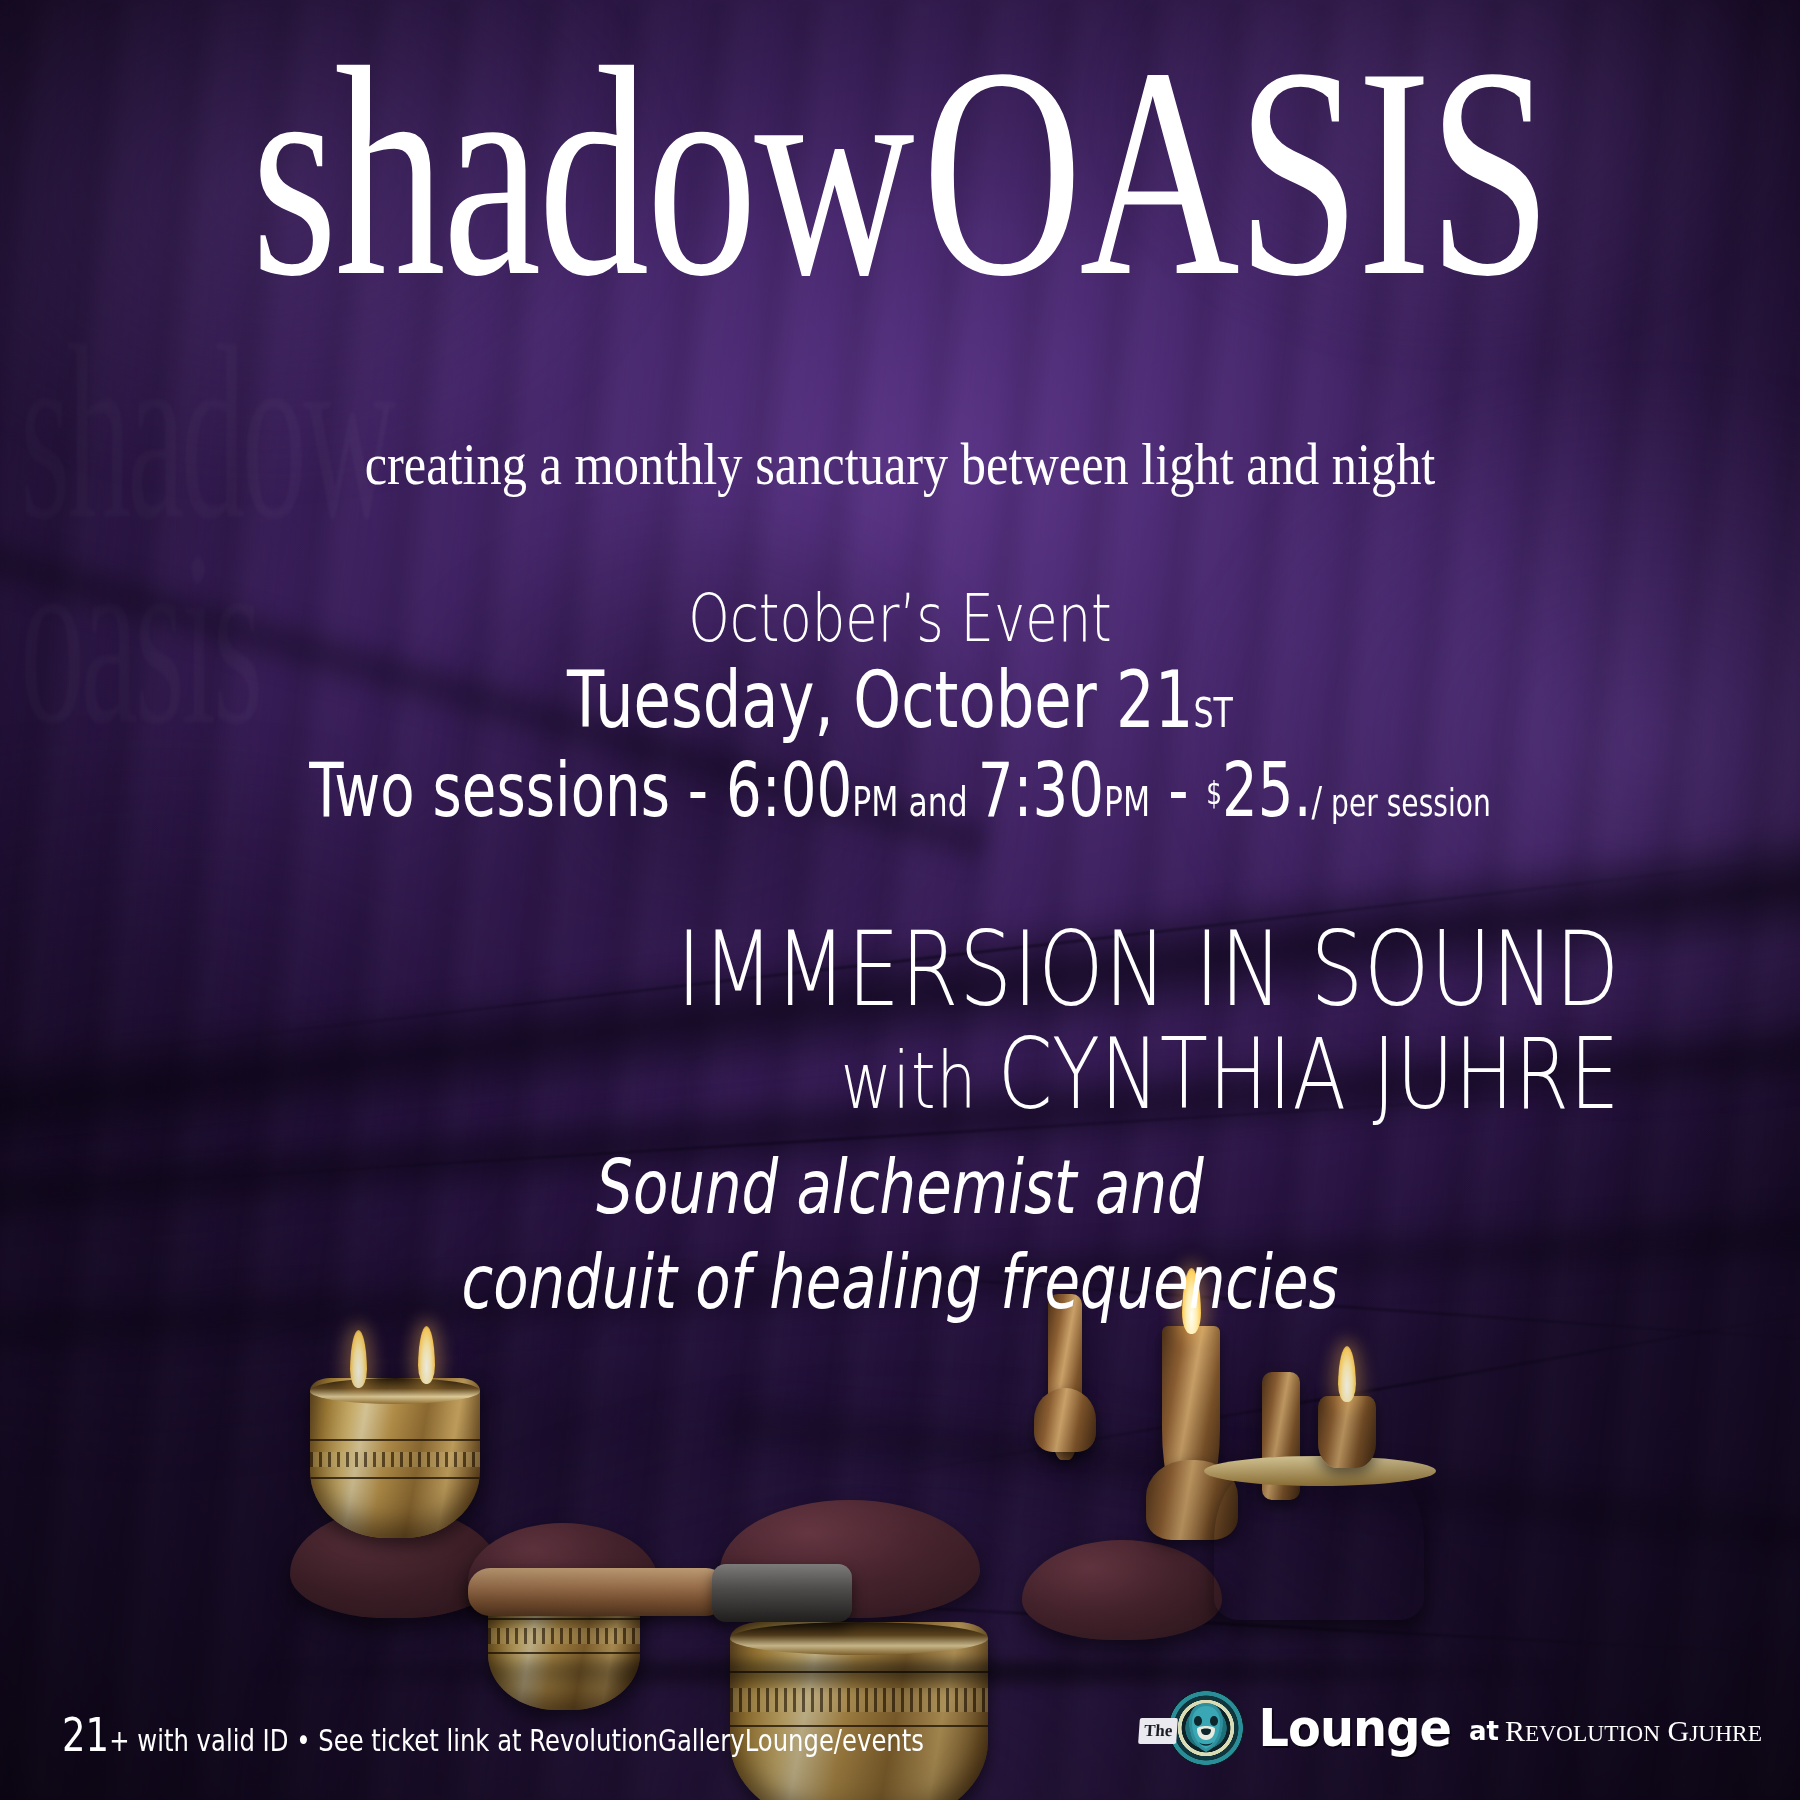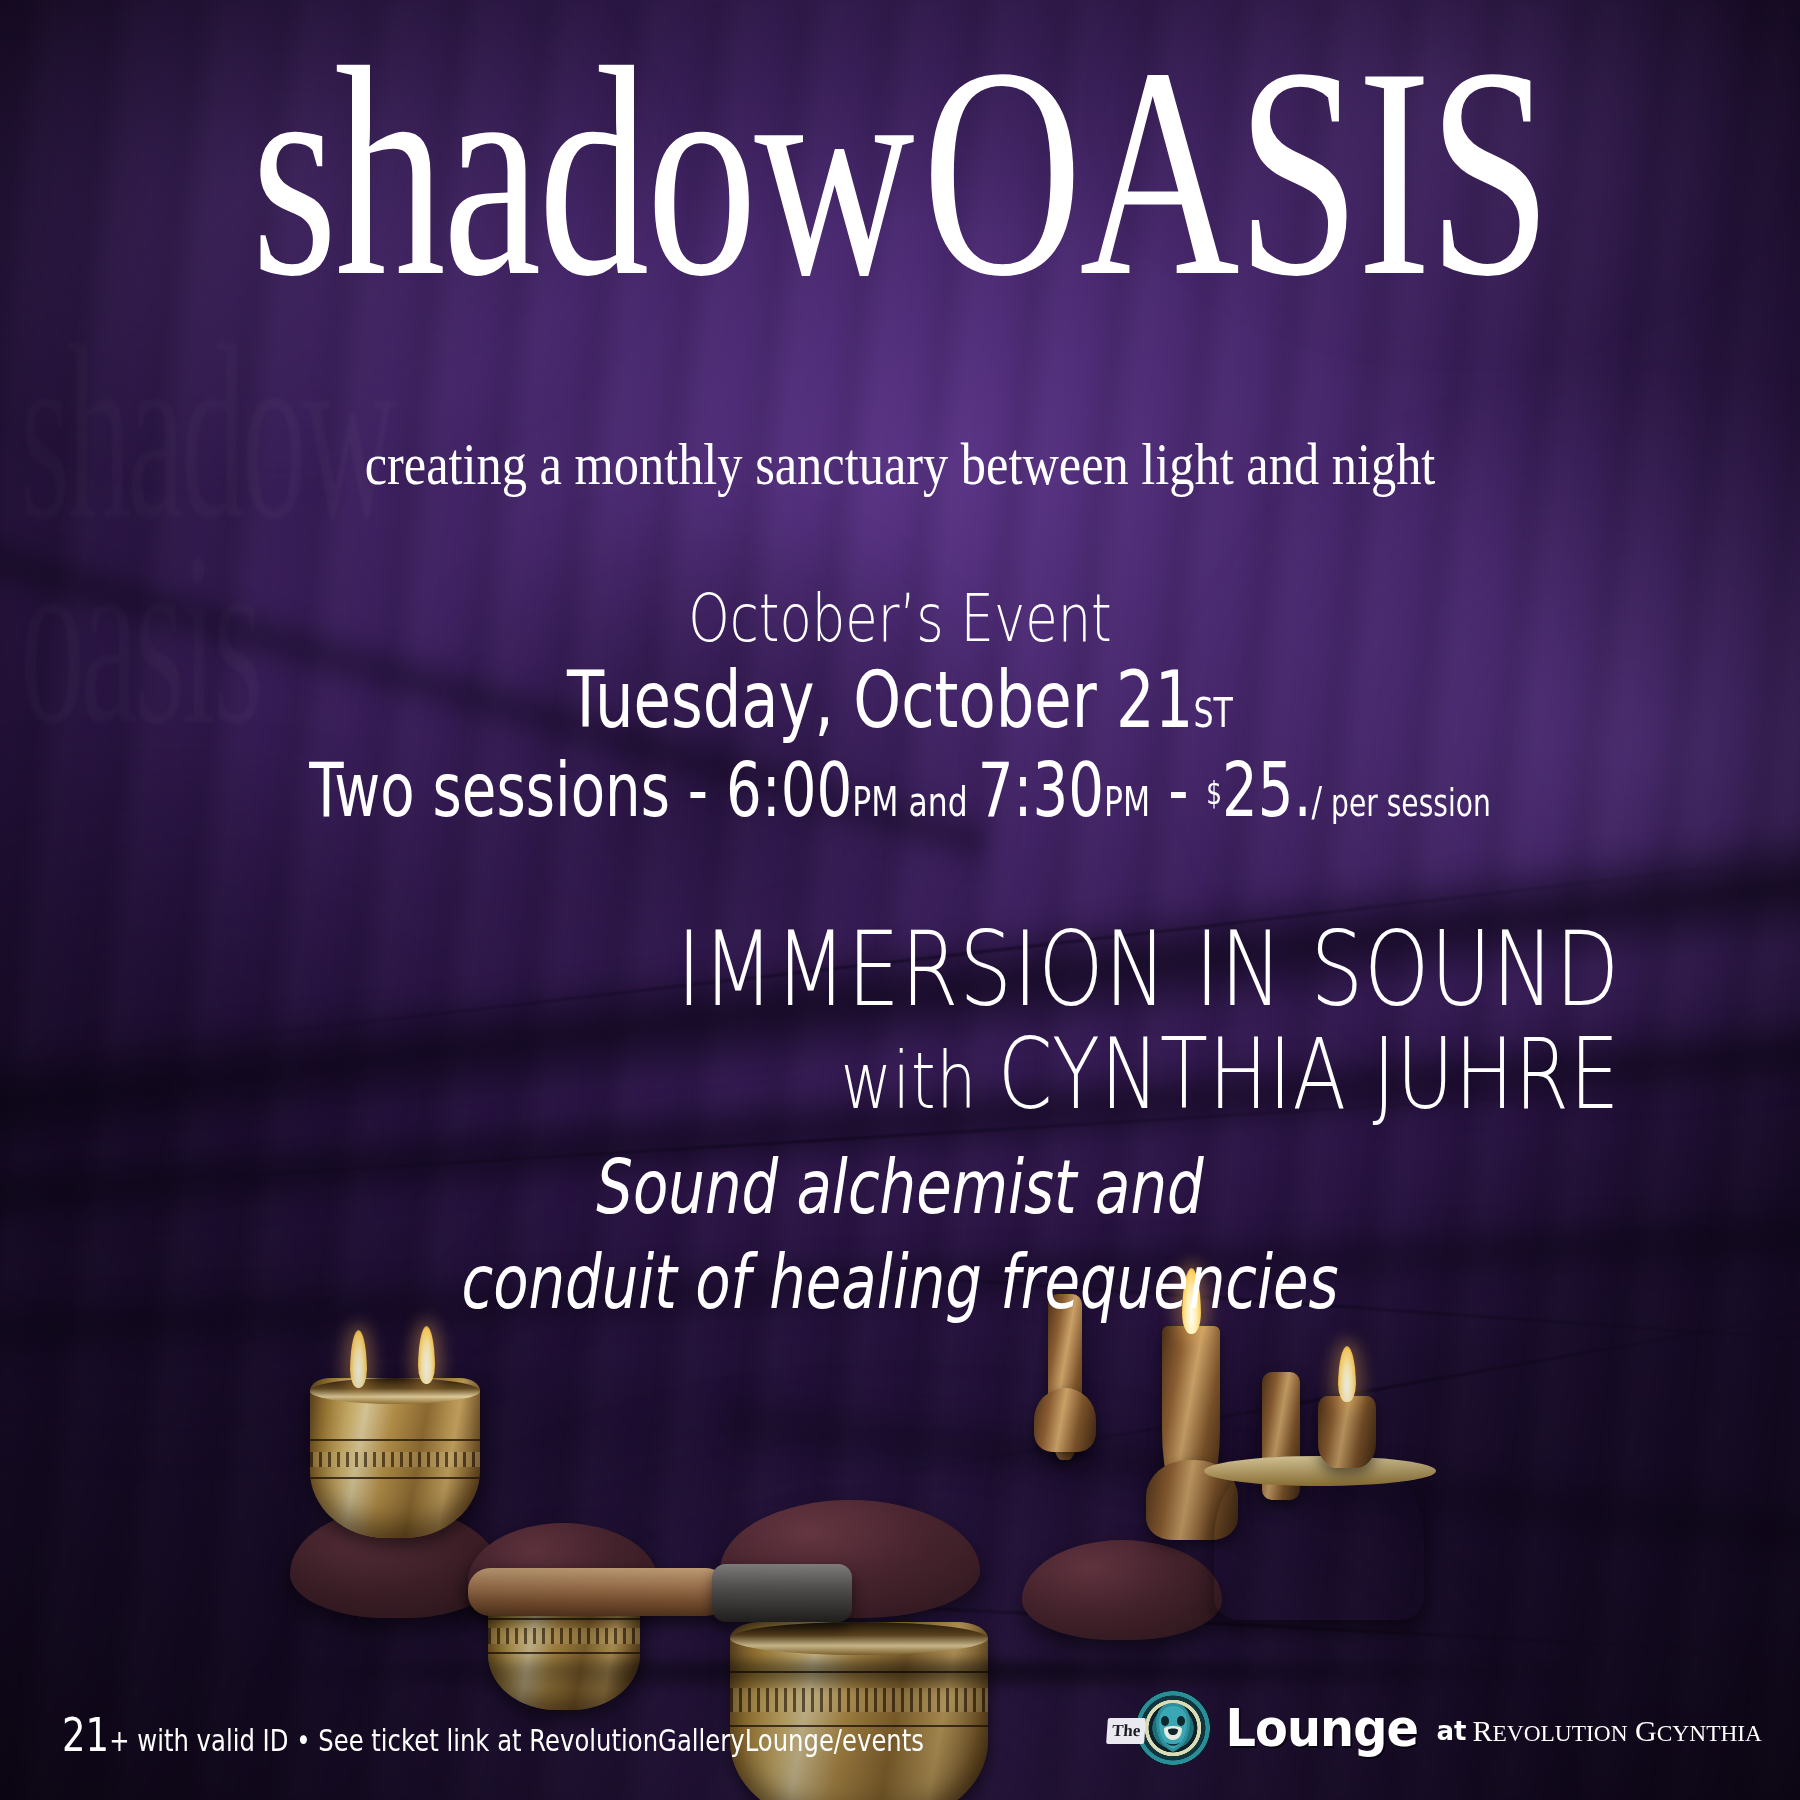--- a/index.html
+++ b/index.html
@@ -480,17 +480,17 @@
           <path d="M22 4 C13 4 8 11 8 20 C8 30 11 41 22 47 C33 41 36 30 36 20 C36 11 31 4 22 4 Z" fill="#3aa7b4"></path>
           <ellipse cx="14" cy="19" rx="4" ry="5" fill="#0d272d"></ellipse>
           <ellipse cx="30" cy="19" rx="4" ry="5" fill="#0d272d"></ellipse>
           <path d="M13 27 C13 23 31 23 31 27 C31 34 27 38 22 38 C17 38 13 34 13 27 Z" fill="#e7eadf"></path>
           <path d="M17 28 C17 26 27 26 27 28 C27 31 25 33 22 33 C19 33 17 31 17 28 Z" fill="#0d272d"></path>
           <path d="M15 40 C17 43 27 43 29 40 C27 45 17 45 15 40 Z" fill="#0d272d"></path>
         </svg>
       </div>
       <div class="logo-word">Lounge</div>
       <div class="logo-at">at</div>
-      <div class="logo-gallery"><span>R</span><span class="sc">EVOLUTION</span><span> G</span><span class="sc">CYNTHIA</span></div>
+      <div class="logo-gallery"><span>R</span><span class="sc">EVOLUTION</span><span> G</span><span class="sc">JUHRE</span></div>
     </div>
 
   </div>
 </div>
 
 </body></html>

